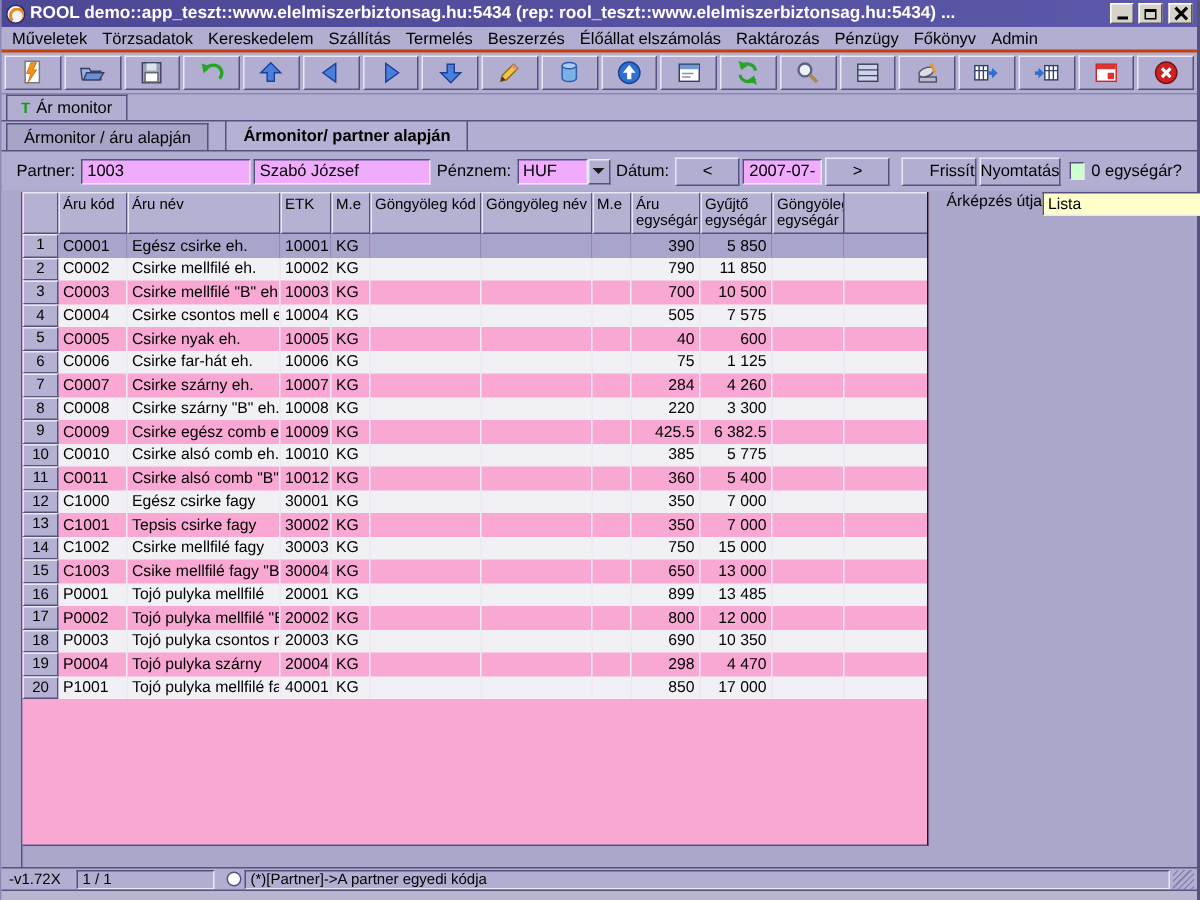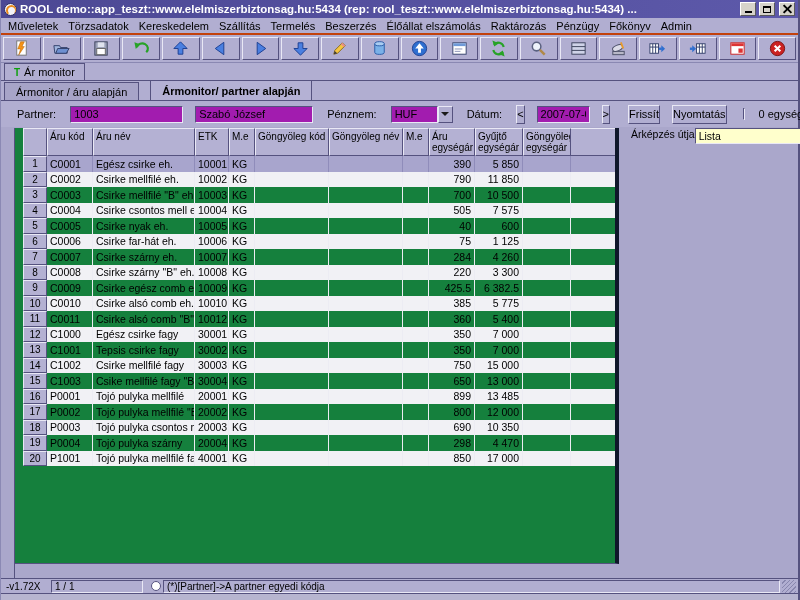--- a/index.html
+++ b/index.html
@@ -47,45 +47,45 @@
             display:flex; align-items:center; gap:4px; padding:0 9px; font-size:11px; }
   .wintab-icon { color:#0da00d; font-weight:bold; font-size:10px; }
   .subtab-row { height:20px; border-bottom:1px solid #55527f; display:flex; align-items:flex-end;
                 padding-left:3px; gap:11px; flex:none; }
   .subtab { height:18px; display:flex; align-items:center; padding:0 11px; font-size:11px;
             border:1px solid #55527f; border-bottom:none; background:#a7a4c8; white-space:nowrap; }
   .subtab.active { background:#b4b1d4; height:20px;font-weight:bold; }
 
   
   .filter-row { height:26px; display:flex; align-items:center; font-size:11px;
-                padding:0 14px; gap:12px; flex:none; }
+                padding:0 8px; gap:2px; flex:none; }
   .flabel { padding:0 2px; white-space:nowrap; }
-  .gfield { background:#a21caf; border:1px solid; border-color:#55527f #e9e8f5 #e9e8f5 #55527f;
+  .gfield { background:#f0abfc; border:1px solid; border-color:#55527f #e9e8f5 #e9e8f5 #55527f;
             height:17px; font-size:11px; padding:0 3px; font-family:inherit; color:#000; }
   .f-code { width:113px; } .f-name { width:118px; }
   .dd { display:flex; }
   .dd .gfield { width:47px; display:flex; align-items:center; }
   .dd-btn { width:15px; height:17px; background:#b1aed1; border:1px solid;
             border-color:#e9e8f5 #55527f #55527f #e9e8f5; display:flex; align-items:center;
             justify-content:center; }
   .dd-arrow { width:0; height:0; border-left:4px solid transparent; border-right:4px solid transparent;
             border-top:4px solid #1a1a1a; }
   .btn { background:#b1aed1; border:1px solid; border-color:#e9e8f5 #55527f #55527f #e9e8f5;
          height:19px; font-size:11px; font-family:inherit; color:#000; text-align:center; }
   .b-prev,.b-next { width:52px; } .f-date { width:53px; text-align:center; }
-  .b-refresh { width:60px; margin-left:6px; } .b-print { width:55px; }
+  .b-refresh { width:60px; margin-left:6px;text-align:right; } .b-print { width:55px; }
   .chk { width:12px; height:12px; background:#ccffcc; border:1px solid;
          border-color:#55527f #e9e8f5 #e9e8f5 #55527f; margin-left:4px; }
 
   
   .content { flex:1; display:flex; align-items:flex-start; padding:1px 4px 0 2px;
              background:#aaa7cb; min-height:0; }
   .gutter { width:12px; align-self:stretch; border-right:1px solid #55527f; }
-  .table-wrap { width:604px; height:436px; background:#15803d; border-bottom:1px solid #55527f;
-                border-right:4px solid #0f172a; overflow:hidden;padding-left:8px; }
+  .table-wrap { width:604px; height:436px; background:#f9a8d4; border-bottom:1px solid #55527f;
+                border-right:1px solid #0f172a; overflow:hidden; }
   .tbl-head,.tbl-body { display:grid; width:604px;
       grid-template-columns:24px 46px 102px 34px 26px 74px 74px 26px 46px 48px 48px minmax(0,1fr); }
   .tbl-head { grid-auto-rows:28px; background:#b4b1d3; }
   .hc { border-right:1px solid #55527f; border-bottom:1px solid #55527f;
         border-top:1px solid #e9e8f5; border-left:1px solid #e9e8f5;
         font-size:10px; line-height:11px; padding:2px 2px 0; overflow:hidden; }
   .hc.filler { border-left:none; }
   .tbl-body { grid-auto-rows:15.5px; font-size:10.5px; }
   .c { padding:1.5px 3px 0; white-space:nowrap; overflow:hidden; border-right:1px solid #ececf3; }
   .c.rn { background:#b4b1d3; border:1px solid; border-color:#e9e8f5 #55527f #55527f #e9e8f5;

